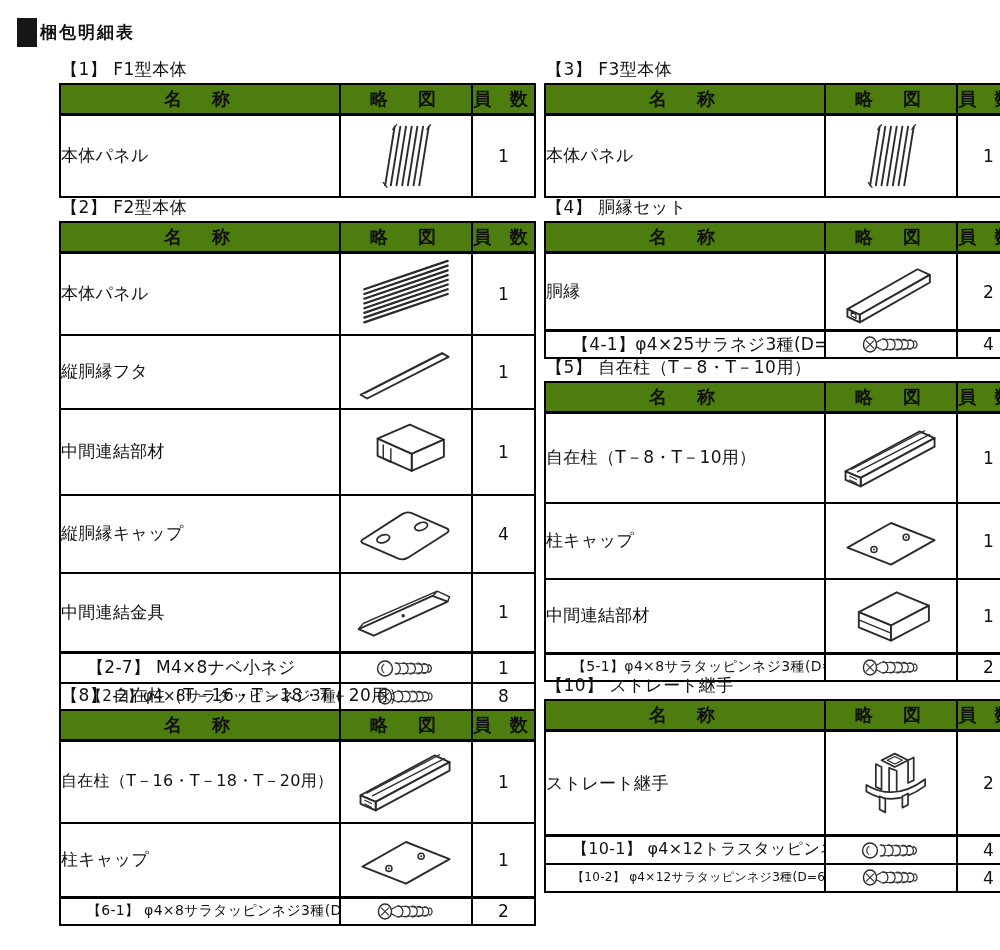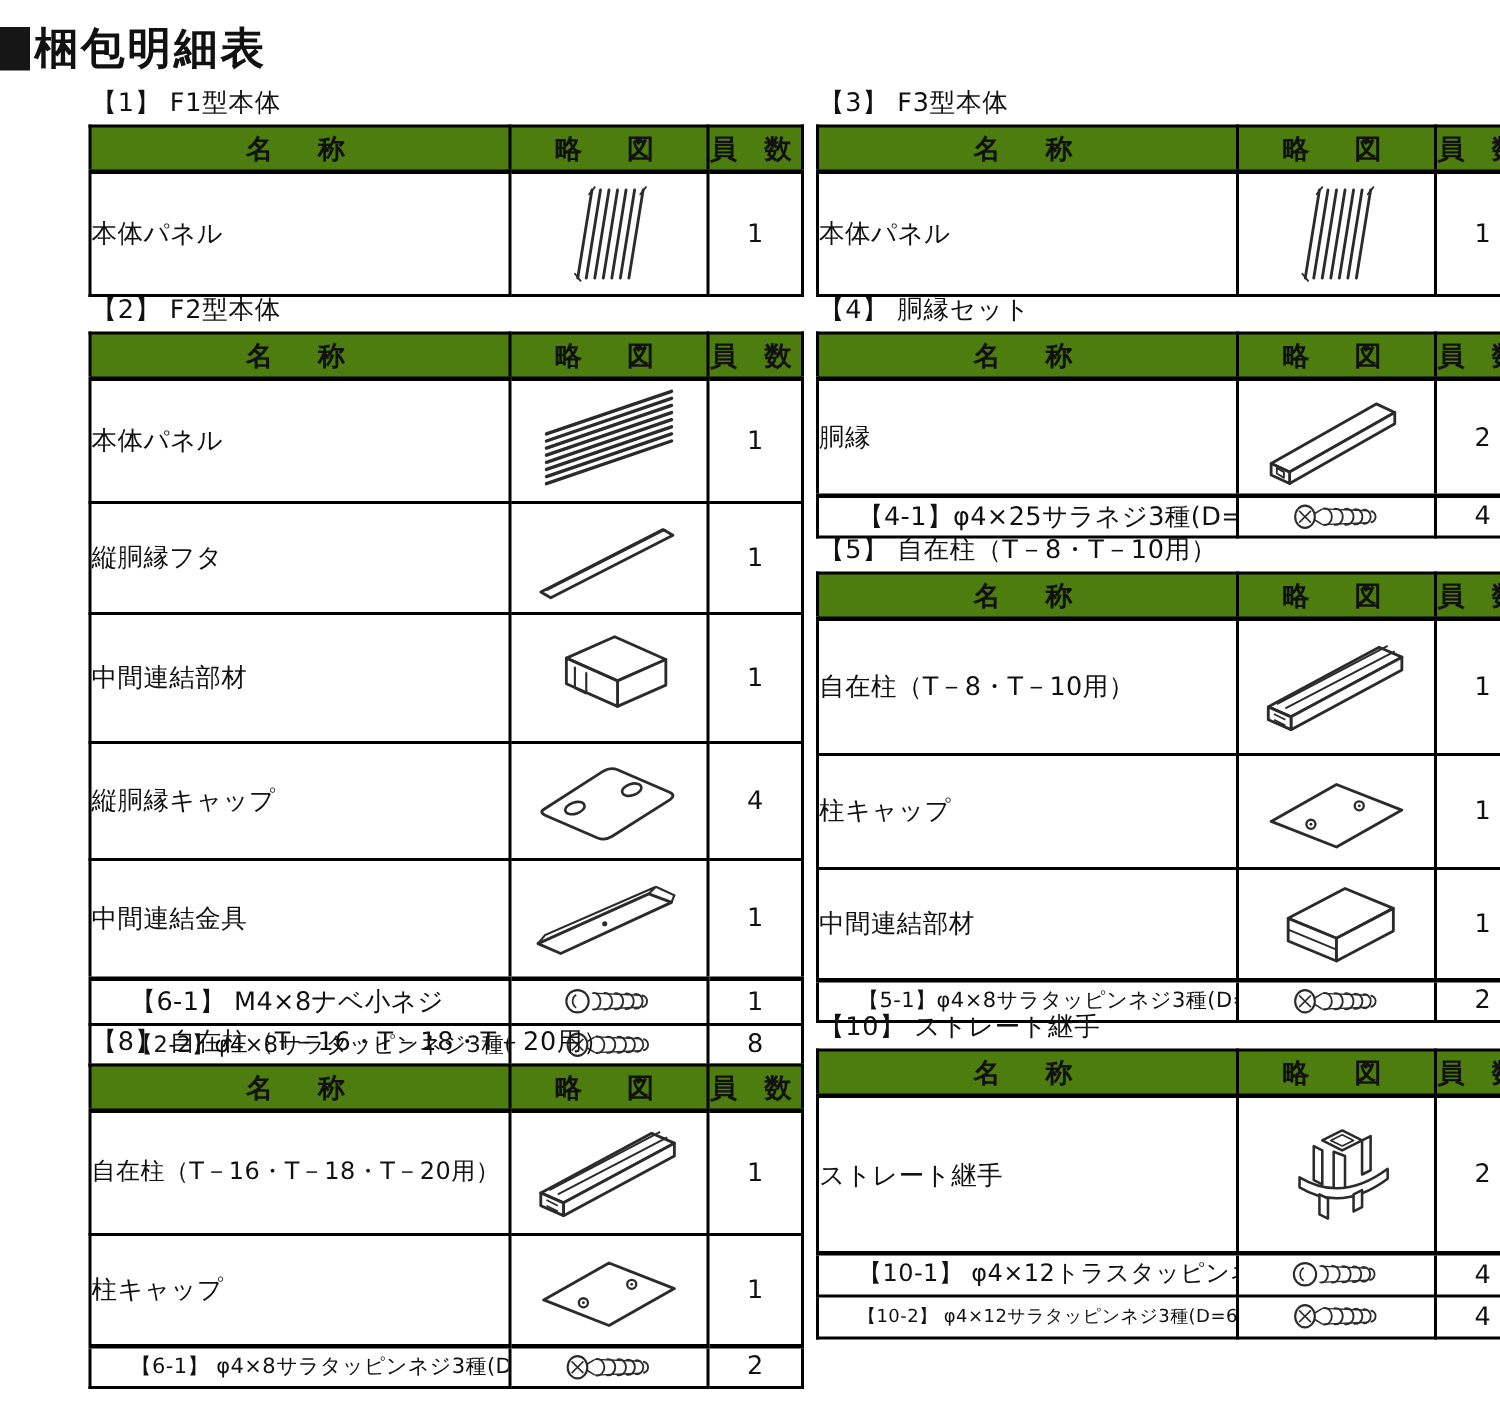--- a/index.html
+++ b/index.html
@@ -1,22 +1,22 @@
 <!DOCTYPE html>
 <html><head>
 <meta charset="utf-8">
 <style>
   html,body{margin:0;padding:0;background:#ffffff;}
   body{
     width:1000px;height:950px;position:relative;overflow:hidden;
     font-family:"DejaVu Sans","Liberation Sans",sans-serif;color:#111;
   }
   .title{
-    position:absolute;top:16px;left:0;display:flex;align-items:center;
-    font-size:29px;font-weight:bold;letter-spacing:2px;line-height:32px;
+    position:absolute;top:16px;left:17px;display:flex;align-items:center;
+    font-size:17px;font-weight:bold;letter-spacing:2px;line-height:32px;
   }
   .title .sq{display:inline-block;width:20px;height:29px;background:#161616;margin-right:3px;}
   .block{position:absolute;width:475px;margin-left:41px;}
   .caption{font-size:17px;line-height:22px;margin:0 0 3px 2px;letter-spacing:0.5px;white-space:nowrap;}
   table.parts{border-collapse:collapse;width:475px;table-layout:fixed;background:#fff;}
   col.c-name{width:280px;} col.c-sketch{width:132px;} col.c-qty{width:63px;}
   table.parts th{
     background:#4d7c0f;border:2px solid #000;border-bottom:3px solid #000;
     font-size:18px;font-weight:bold;letter-spacing:6px;text-align:center;padding:2px 0;
   }
@@ -214,21 +214,21 @@
         <td class="qty">4</td>
       </tr>
       <tr style="height:80px">
         <td class="name">中間連結金具</td>
         <td class="sketch"><svg class="sk big">
               <use href="#i-joint-plate"></use>
             </svg></td>
         <td class="qty">1</td>
       </tr>
       <tr class="sub sub-first f17" style="height:30px">
-        <td class="name">【6-1】 M4×8ナベ小ネジ</td>
+        <td class="name">【2-7】 M4×8ナベ小ネジ</td>
         <td class="sketch"><svg class="sk scr">
               <use href="#i-pan-screw"></use>
             </svg></td>
         <td class="qty">1</td>
       </tr>
       <tr class="sub f15" style="height:27px">
         <td class="name">【2-2】φ4×8サラタッピンネジ3種(D=6)</td>
         <td class="sketch"><svg class="sk scr">
               <use href="#i-flat-screw"></use>
             </svg></td>

